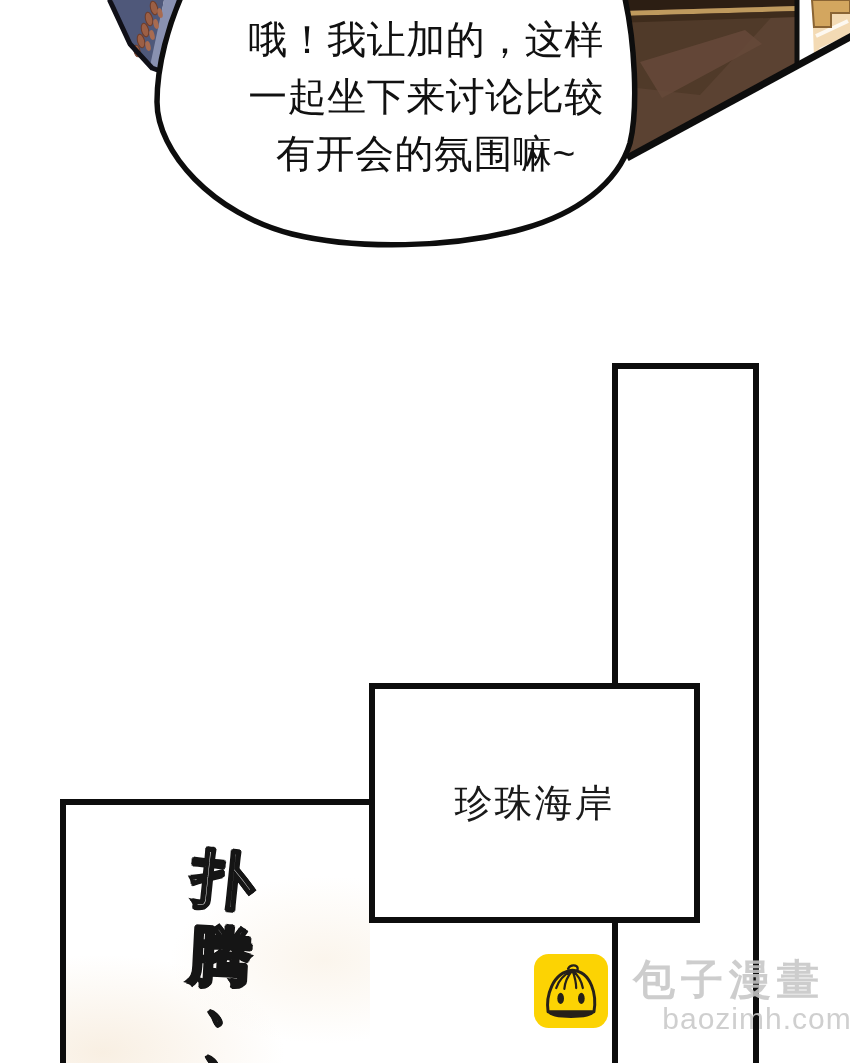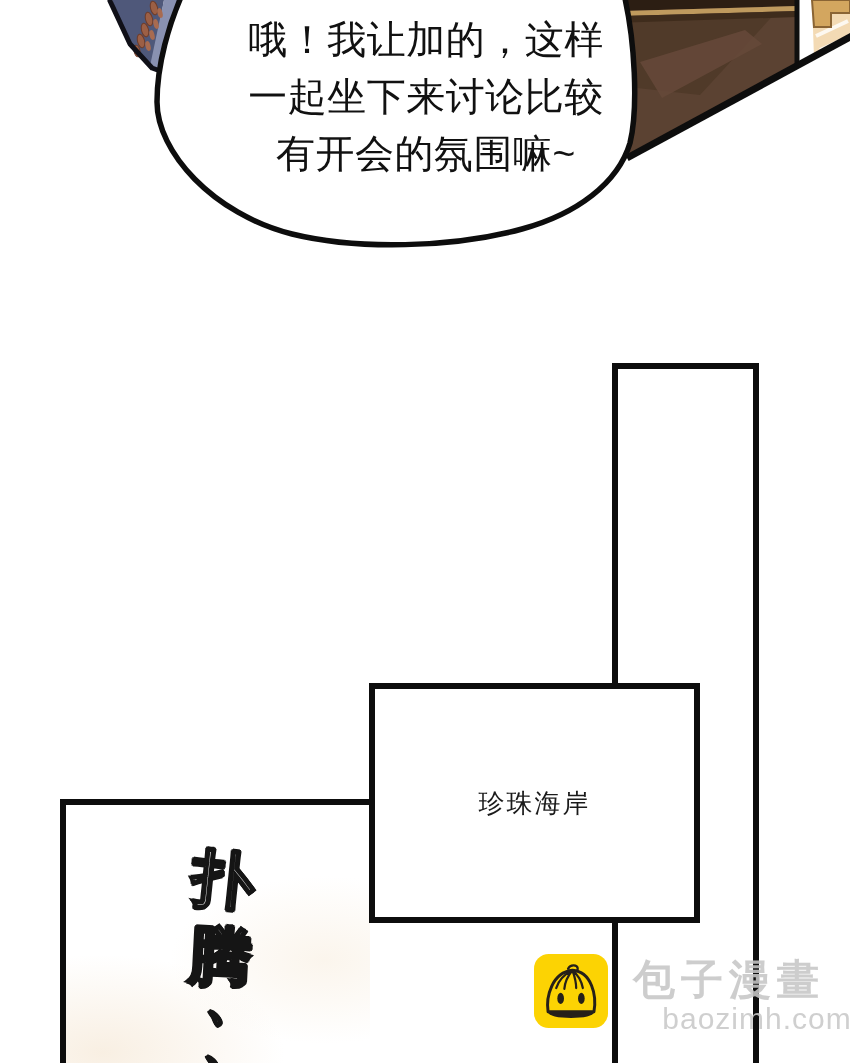--- a/index.html
+++ b/index.html
@@ -19,21 +19,21 @@
   .tall-rect{
     position:absolute;left:612px;top:363px;width:147px;height:700px;z-index:2;
     border:6px solid #0d0d0d;border-bottom:none;background:transparent;
   }
   .location-box{
     position:absolute;left:369px;top:683px;width:331px;height:240px;z-index:3;
     border:6px solid #0d0d0d;background:#ffffff;
     display:flex;align-items:center;justify-content:center;
   }
   .location-box span{
-    font-size:26px;color:#1a1a1a;letter-spacing:2px;font-weight:500;
+    font-size:38px;color:#1a1a1a;letter-spacing:2px;font-weight:500;
   }
   .bottom-panel{
     position:absolute;left:60px;top:799px;width:310px;height:264px;z-index:2;
     border-top:6px solid #0d0d0d;border-left:6px solid #0d0d0d;
     background:
       radial-gradient(260px 140px at 12% 96%, rgba(243,226,203,0.55), rgba(243,226,203,0) 70%),
       radial-gradient(220px 120px at 85% 60%, rgba(246,233,214,0.45), rgba(246,233,214,0) 70%);
   }
   .sfx-char{
     position:absolute;z-index:4;

